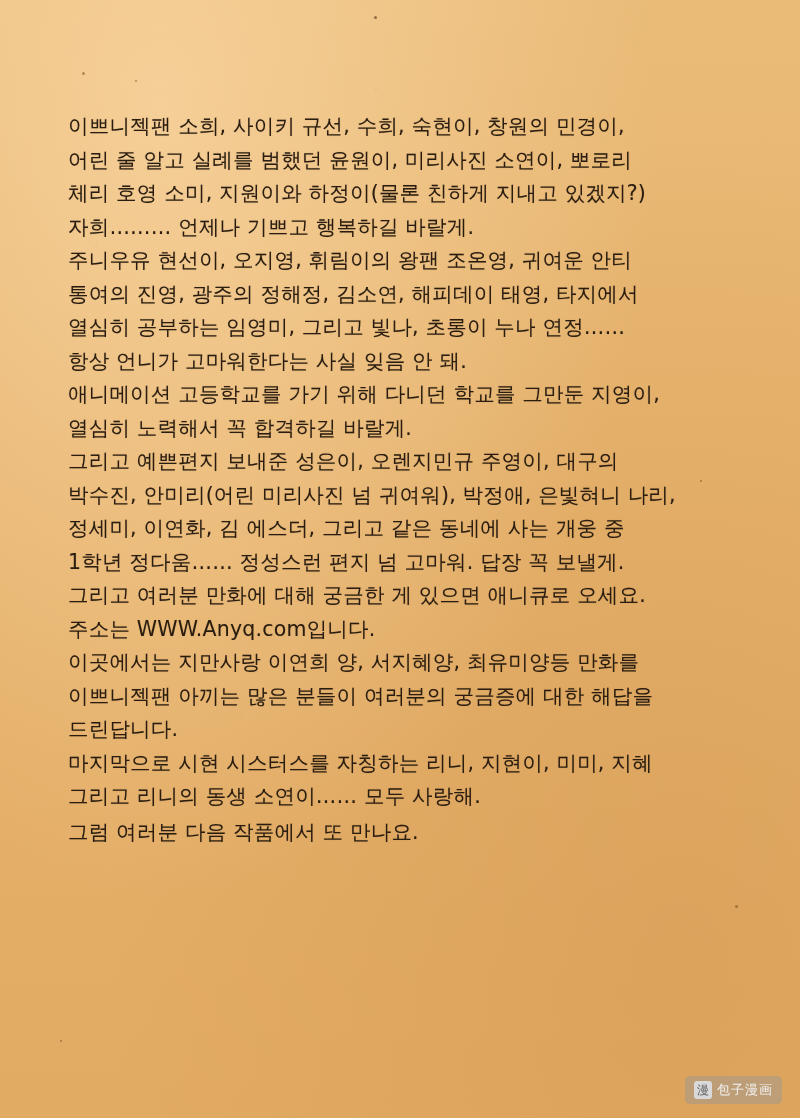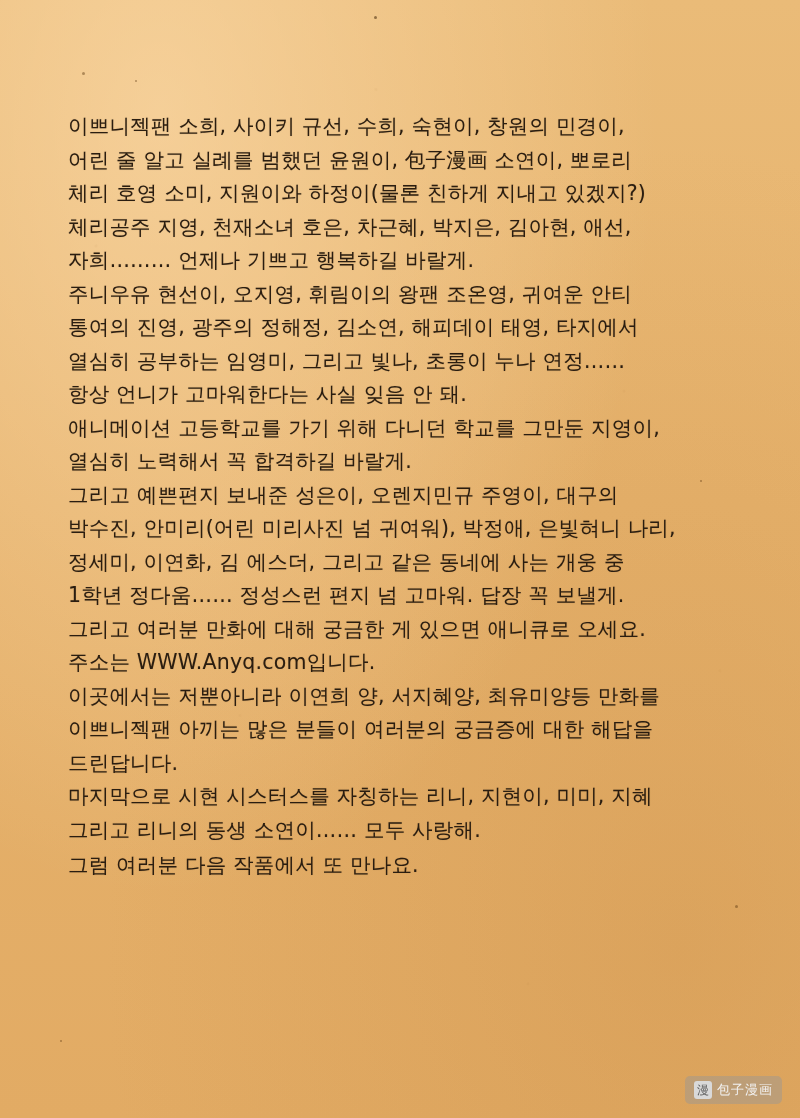--- a/index.html
+++ b/index.html
@@ -106,37 +106,36 @@
 
   <div class="speck" style="left:82px;top:72px;width:3px;height:3px;"></div>
   <div class="speck" style="left:135px;top:80px;width:2px;height:2px;"></div>
   <div class="speck" style="left:700px;top:480px;width:2px;height:2px;"></div>
   <div class="speck" style="left:735px;top:905px;width:3px;height:3px;"></div>
   <div class="speck" style="left:60px;top:1040px;width:2px;height:2px;"></div>
   <div class="top-dot"></div>
 
   <div class="afterword">
     <div class="line">이쁘니젝팬 소희, 사이키 규선, 수희, 숙현이, 창원의 민경이,</div>
-    <div class="line">어린 줄 알고 실례를 범했던 윤원이, 包子漫画 소연이, 뽀로리</div>
+    <div class="line">어린 줄 알고 실례를 범했던 윤원이, 미리사진 소연이, 뽀로리</div>
     <div class="line">체리 호영 소미, 지원이와 하정이(물론 친하게 지내고 있겠지?)</div>
-    <div class="line">체리공주 지영, 천재소녀 호은, 차근혜, 박지은, 김아현, 애선,</div>
     <div class="line">자희……… 언제나 기쁘고 행복하길 바랄게.</div>
     <div class="line">주니우유 현선이, 오지영, 휘림이의 왕팬 조온영, 귀여운 안티</div>
     <div class="line">통여의 진영, 광주의 정해정, 김소연, 해피데이 태영, 타지에서</div>
     <div class="line">열심히 공부하는 임영미, 그리고 빛나, 초롱이 누나 연정……</div>
     <div class="line">항상 언니가 고마워한다는 사실 잊음 안 돼.</div>
     <div class="line">애니메이션 고등학교를 가기 위해 다니던 학교를 그만둔 지영이,</div>
     <div class="line">열심히 노력해서 꼭 합격하길 바랄게.</div>
     <div class="line">그리고 예쁜편지 보내준 성은이, 오렌지민규 주영이, 대구의</div>
     <div class="line">박수진, 안미리(어린 미리사진 넘 귀여워), 박정애, 은빛혀니 나리,</div>
     <div class="line">정세미, 이연화, 김 에스더, 그리고 같은 동네에 사는 개웅 중</div>
     <div class="line">1학년 정다움…… 정성스런 편지 넘 고마워. 답장 꼭 보낼게.</div>
     <div class="line">그리고 여러분 만화에 대해 궁금한 게 있으면 애니큐로 오세요.</div>
     <div class="line">주소는 WWW.Anyq.com입니다.</div>
-    <div class="line">이곳에서는 저뿐아니라 이연희 양, 서지혜양, 최유미양등 만화를</div>
+    <div class="line">이곳에서는 지만사랑 이연희 양, 서지혜양, 최유미양등 만화를</div>
     <div class="line">이쁘니젝팬 아끼는 많은 분들이 여러분의 궁금증에 대한 해답을</div>
     <div class="line">드린답니다.</div>
     <div class="line">마지막으로 시현 시스터스를 자칭하는 리니, 지현이, 미미, 지혜</div>
     <div class="line">그리고 리니의 동생 소연이…… 모두 사랑해.</div>
     <div class="para-gap"></div>
     <div class="line">그럼 여러분 다음 작품에서 또 만나요.</div>
   </div>
 
   <div class="watermark">
     <span class="wm-logo">漫</span>

